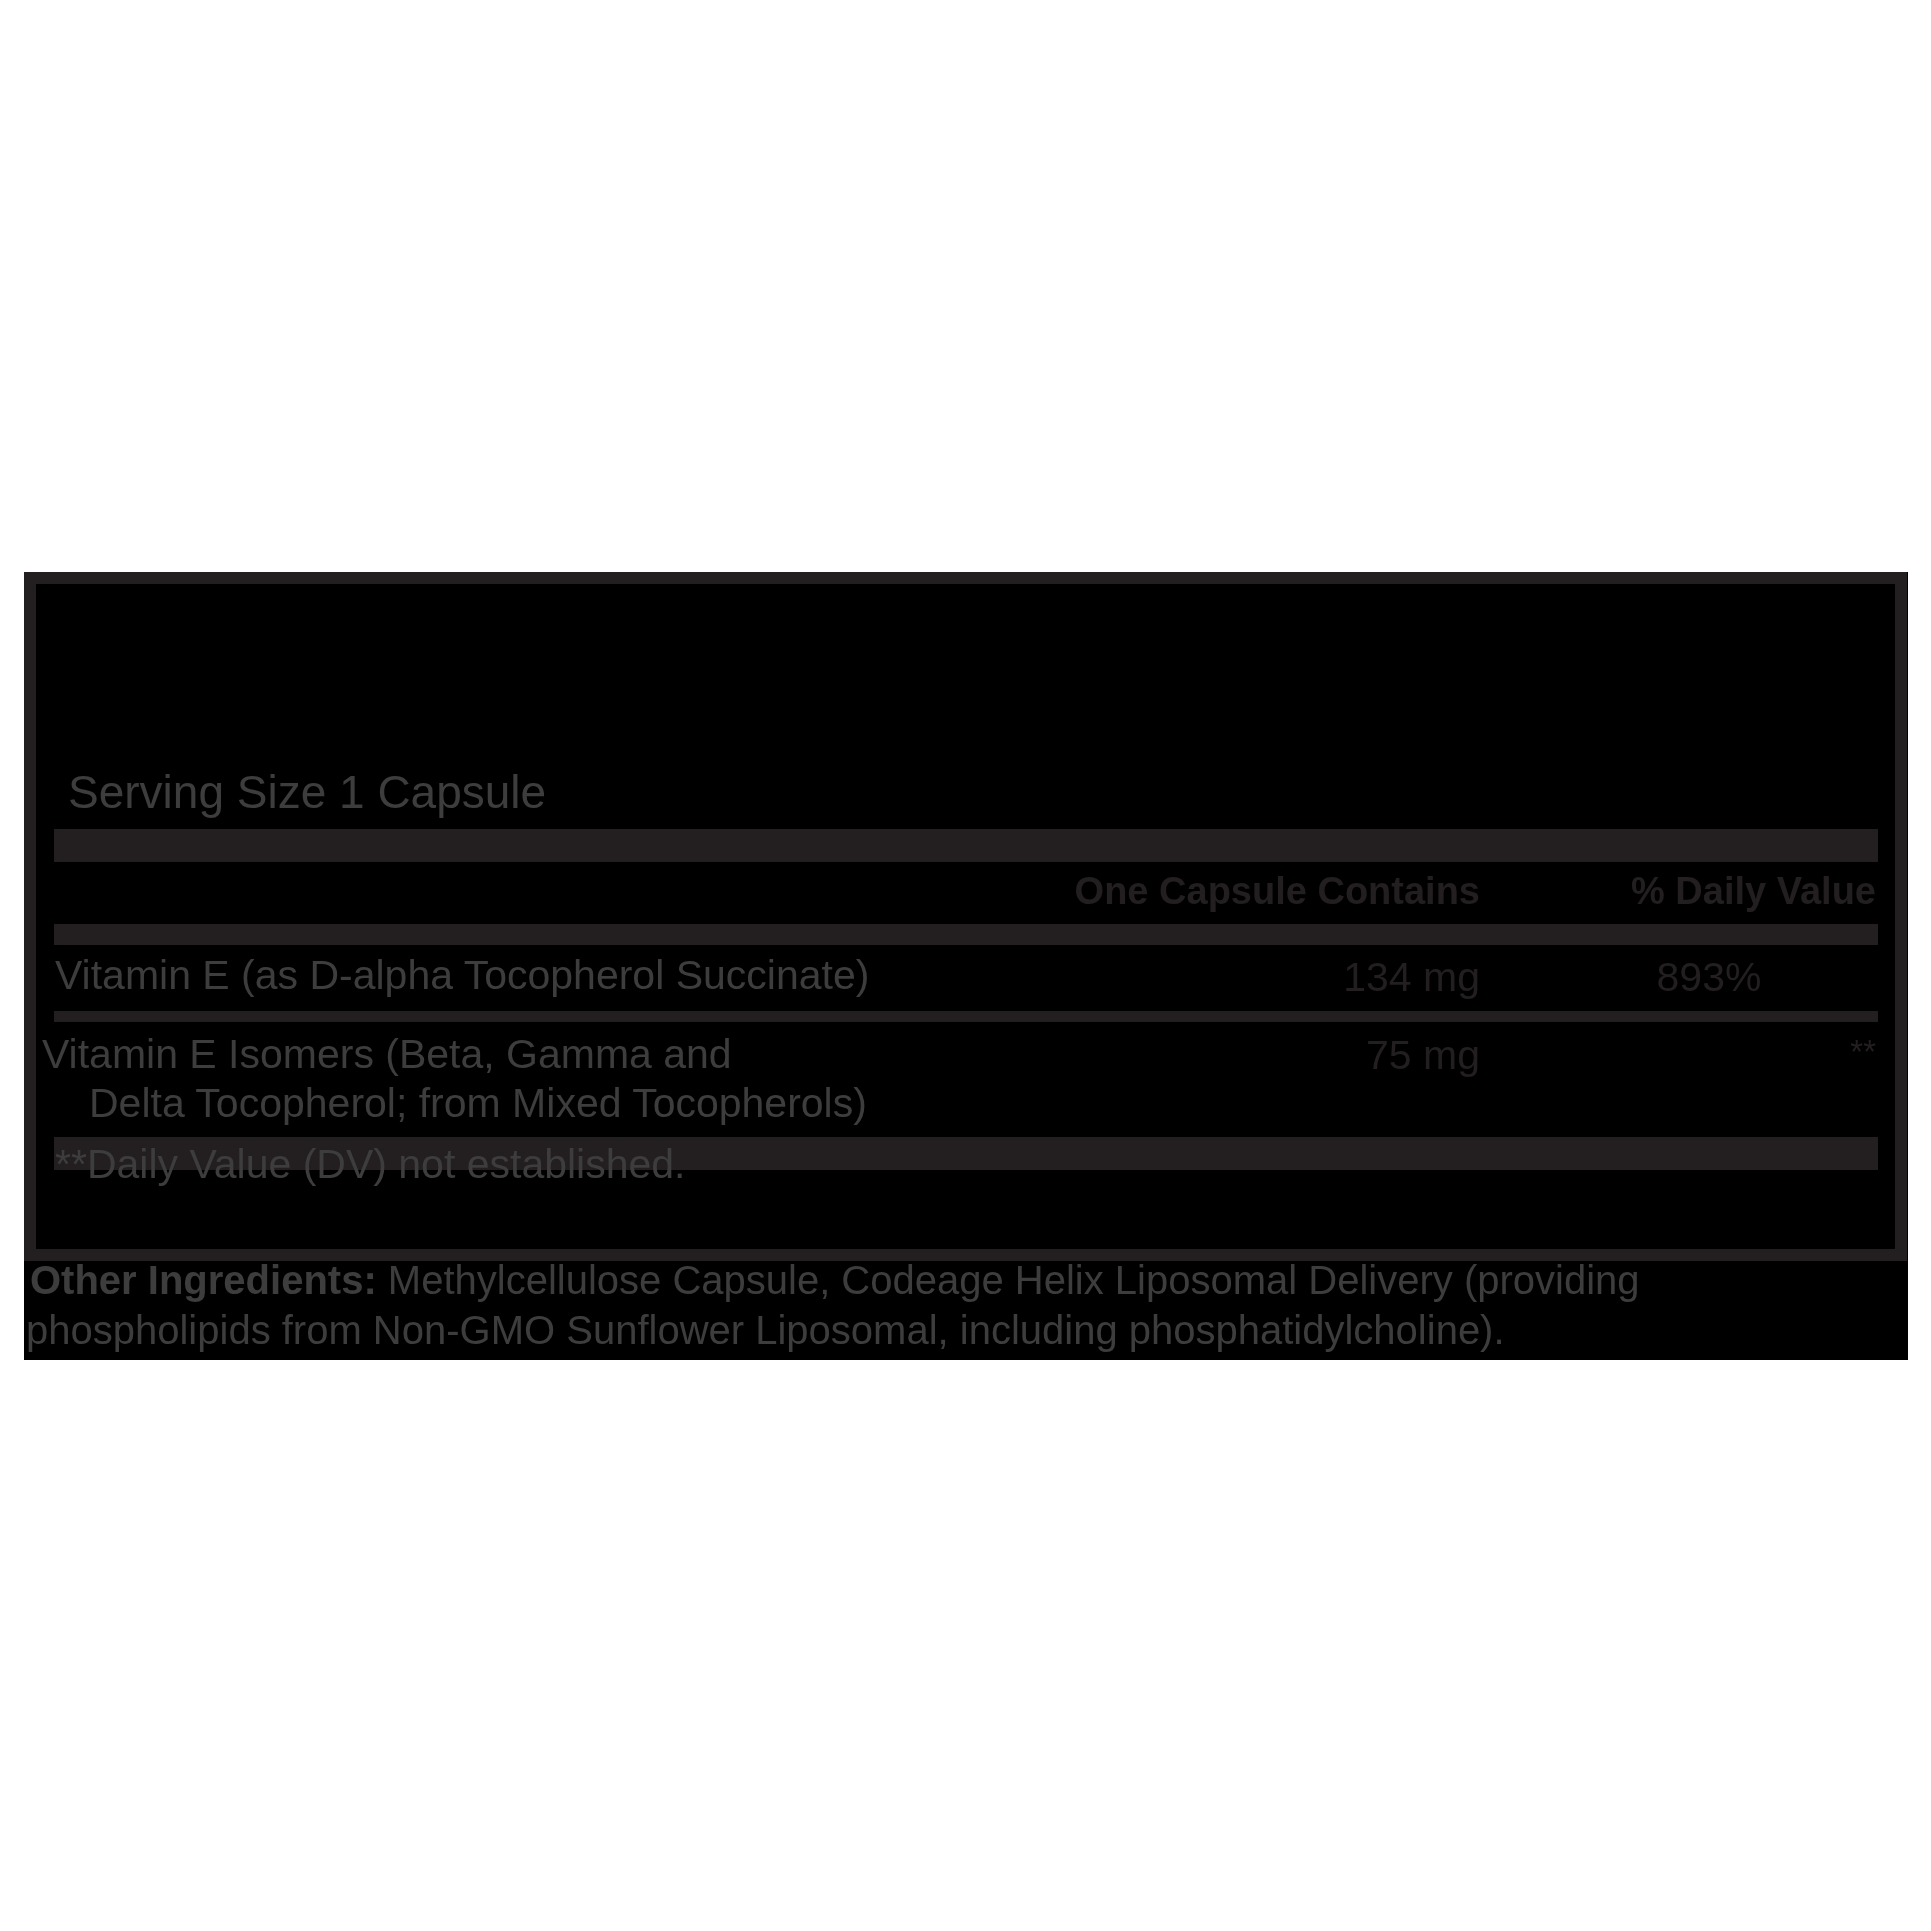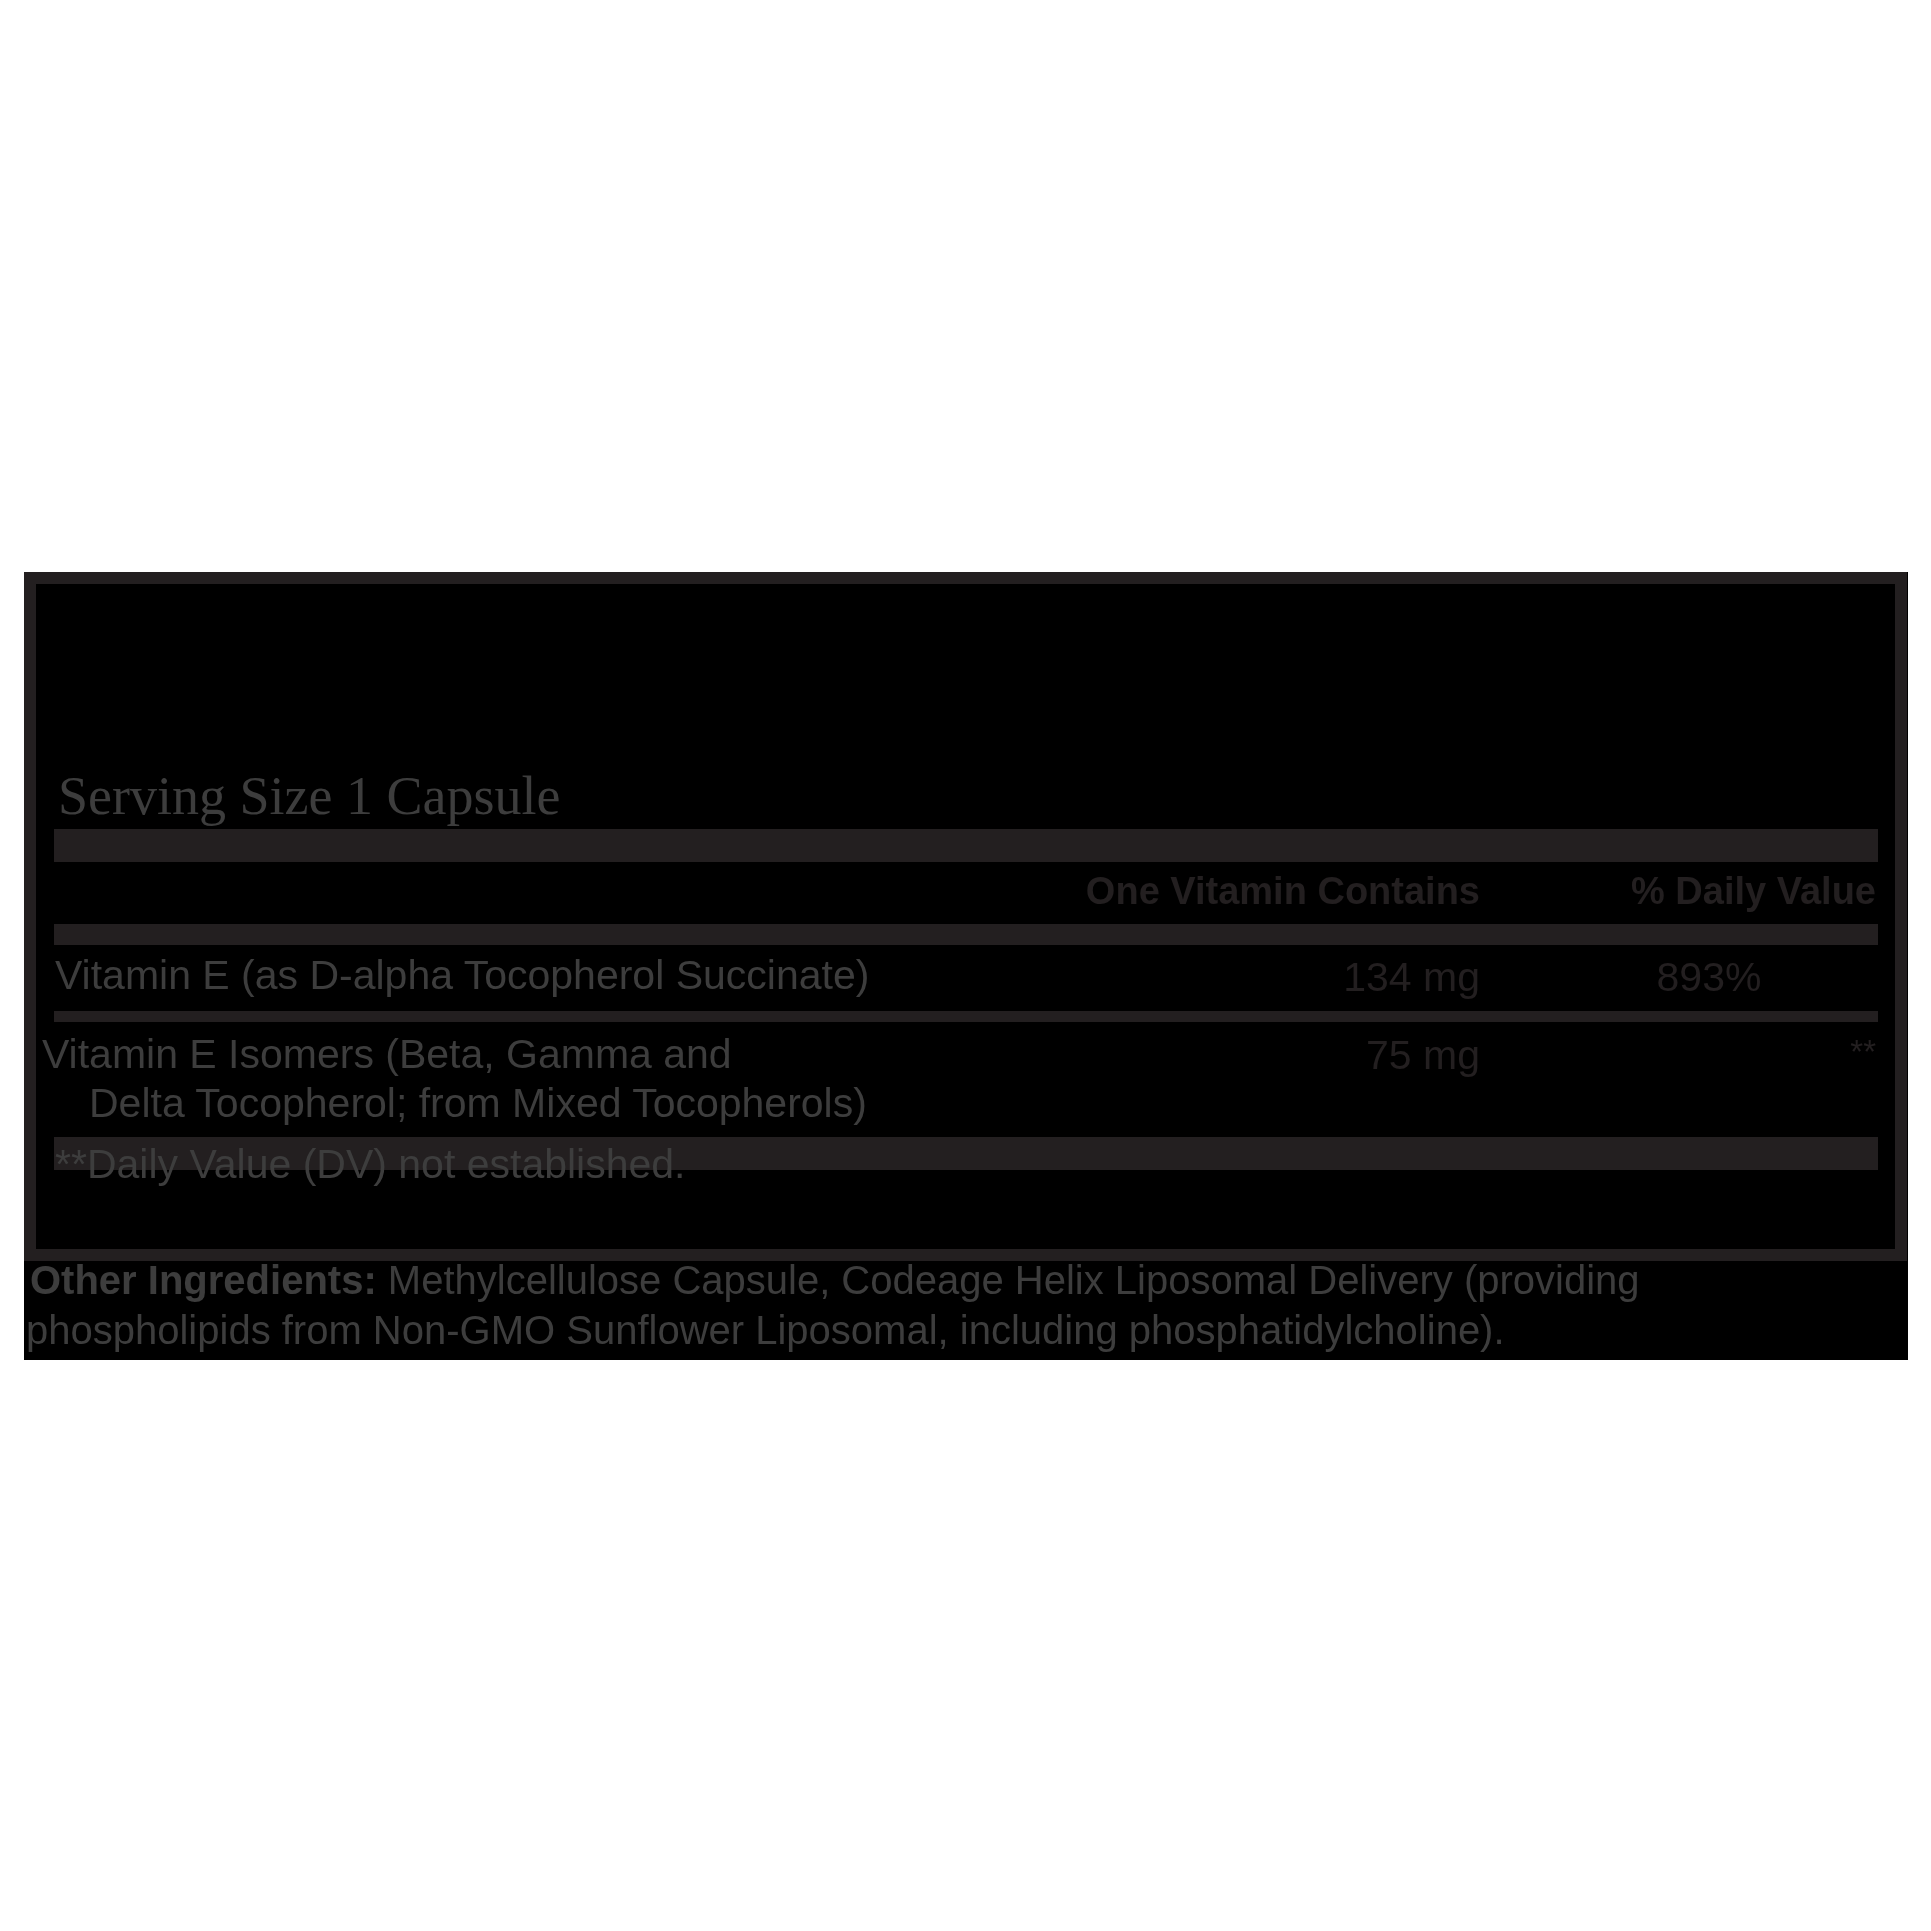--- a/index.html
+++ b/index.html
@@ -51,25 +51,25 @@
       text-align: right;
     }
   </style>
 </head>
 <body>
 
 <div class="label-block"></div>
 
 <div class="facts-panel"></div>
 
-<div class="txt muted" style="left:58px; top:769px; font-size:54px;font-family:Liberation Serif, serif;">Serving Size 1 Capsule</div>
+<div class="txt muted" style="left:68px; top:769px; font-size:46px;">Serving Size 1 Capsule</div>
 
 <div style="position:absolute; left:54px; top:829px; width:1824px; height:33px; background:#231f20;"></div>
 
-<div class="txt dark bold right" style="left:966px; width:514px; top:872px; font-size:38px;">One Vitamin Contains</div>
+<div class="txt dark bold right" style="left:966px; width:514px; top:872px; font-size:38px;">One Capsule Contains</div>
 <div class="txt dark bold right" style="left:1506px; width:370px; top:872px; font-size:38px;">% Daily Value</div>
 
 <div style="position:absolute; left:54px; top:924px; width:1824px; height:21px; background:#231f20;"></div>
 
 <div>
   <div class="txt muted" style="left:55px; top:955px;">Vitamin E (as D-alpha Tocopherol Succinate)</div>
   <div class="txt dark right" style="left:1190px; width:290px; top:957px;">134 mg</div>
   <div class="txt dark right" style="left:1564px; width:290px; top:957px;text-align:center;">893%</div>
 </div>
 

